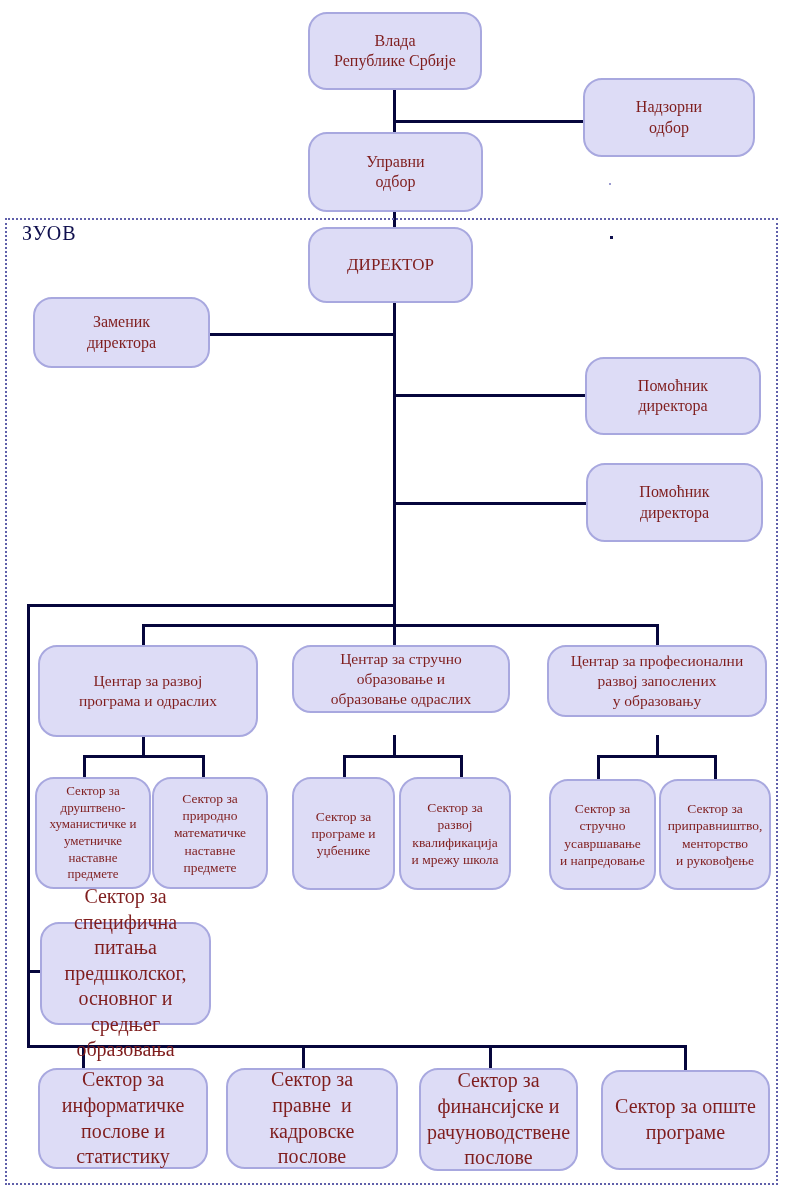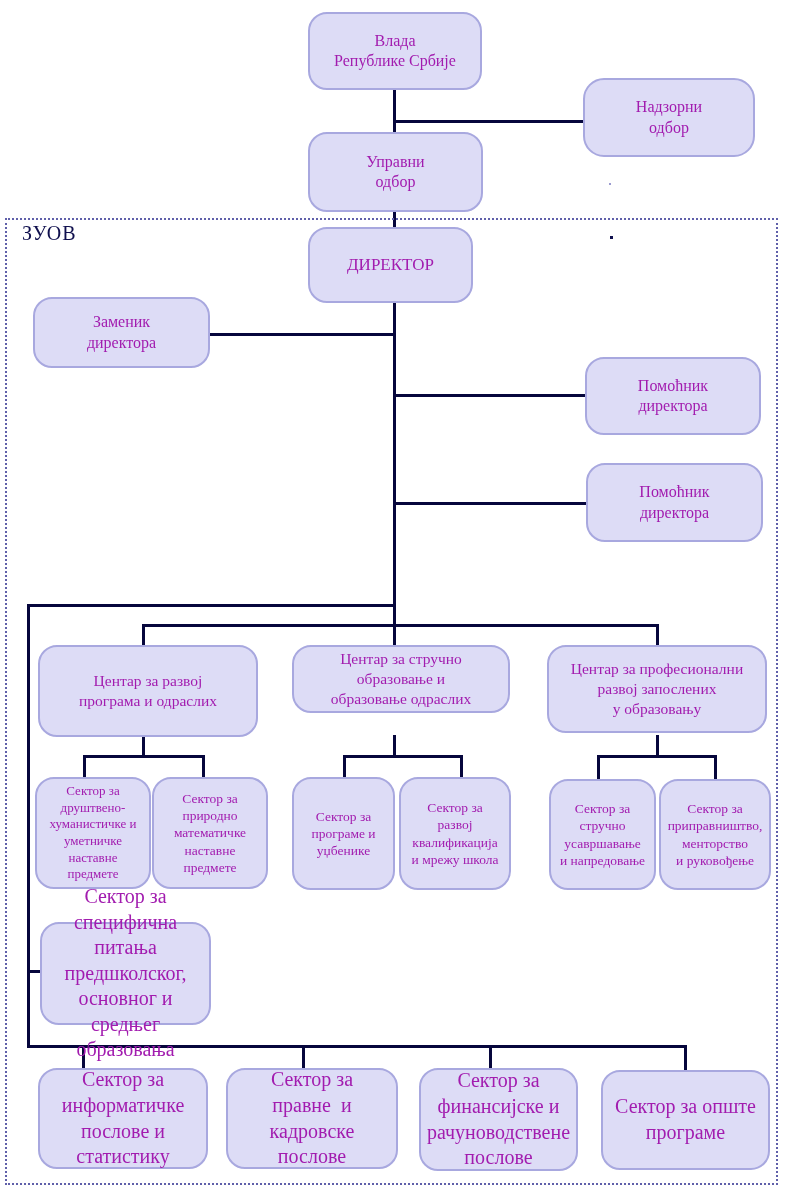--- a/index.html
+++ b/index.html
@@ -5,21 +5,21 @@
   html,body{margin:0;padding:0;background:#ffffff;}
   #stage{
     position:relative;width:787px;height:1200px;background:#ffffff;overflow:hidden;
     font-family:"Liberation Serif","DejaVu Serif",serif;
   }
   .node{
     position:absolute;
     background:#dddcf6;
     border:2px solid #a8a8df;
     border-radius:19px;
-    color:#a21caf;
+    color:#7f1d1d;
     display:flex;align-items:center;justify-content:center;
     text-align:center;
     white-space:pre-wrap;
     line-height:1.28;
     box-sizing:border-box;
     padding:2px 4px;
   }
   .line{position:absolute;background:#06063c;}
   #boundary{
     position:absolute;left:5px;top:218px;width:773px;height:967px;
@@ -75,37 +75,37 @@
   <div class="line" style="left:684px;top:1045px;width:3px;height:25px;"></div>
 
   <div id="boundary"></div>
   <div id="boundary-label">ЗУОВ</div>
 
   <div class="dot" id="dot-a"></div>
   <div class="dot" id="dot-b"></div>
 
   <div class="node fs16" style="left:308px;top:12px;width:174px;height:78px;">Влада
 Републике Србије</div>
-  <div class="node fs16" style="left:583px;top:78px;width:172px;height:79px;border-radius:21px;">Надзорни
+  <div class="node fs16" style="left:583px;top:78px;width:172px;height:79px;">Надзорни
 одбор</div>
   <div class="node fs16" style="left:308px;top:132px;width:175px;height:80px;">Управни
 одбор</div>
   <div class="node fs17" style="left:308px;top:227px;width:165px;height:76px;">ДИРЕКТОР</div>
   <div class="node fs16" style="left:33px;top:297px;width:177px;height:71px;">Заменик
 директора</div>
   <div class="node fs16" style="left:585px;top:357px;width:176px;height:78px;">Помоћник
 директора</div>
   <div class="node fs16" style="left:586px;top:463px;width:177px;height:79px;">Помоћник
 директора</div>
   <div class="node fs155" style="left:38px;top:645px;width:220px;height:92px;">Центар за развој
 програма и одраслих</div>
   <div class="node fs155" style="left:292px;top:645px;width:218px;height:68px;">Центар за стручно
 образовање и
 образовање одраслих</div>
-  <div class="node fs155" style="left:547px;top:645px;width:220px;height:88px;padding:2px 0;">Центар за професионални
+  <div class="node fs155" style="left:547px;top:645px;width:220px;height:72px;padding:2px 0;">Центар за професионални
 развој запослених
 у образовању</div>
   <div class="node fs135" style="left:35px;top:777px;width:116px;height:112px;font-size:13px;">Сектор за
 друштвено-
 хуманистичке и
 уметничке
 наставне
 предмете</div>
   <div class="node fs135" style="left:152px;top:777px;width:116px;height:112px;">Сектор за
 природно

